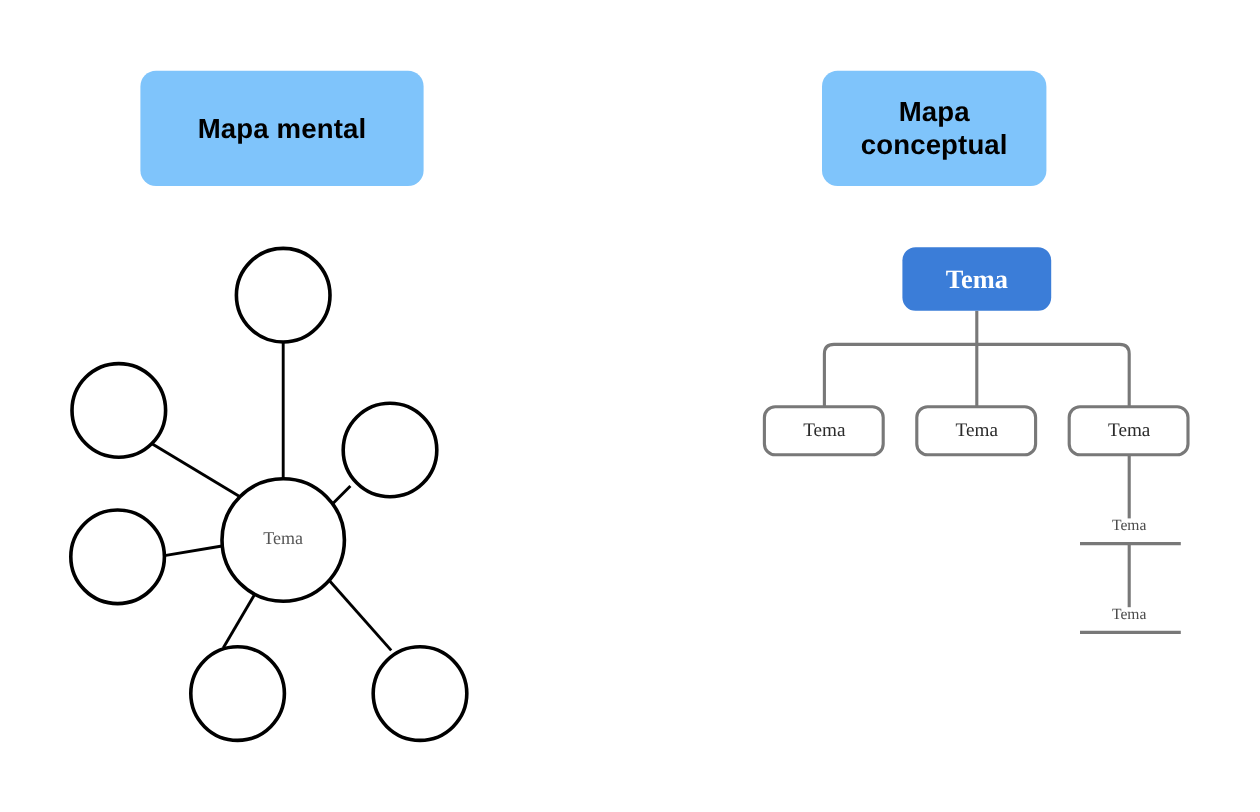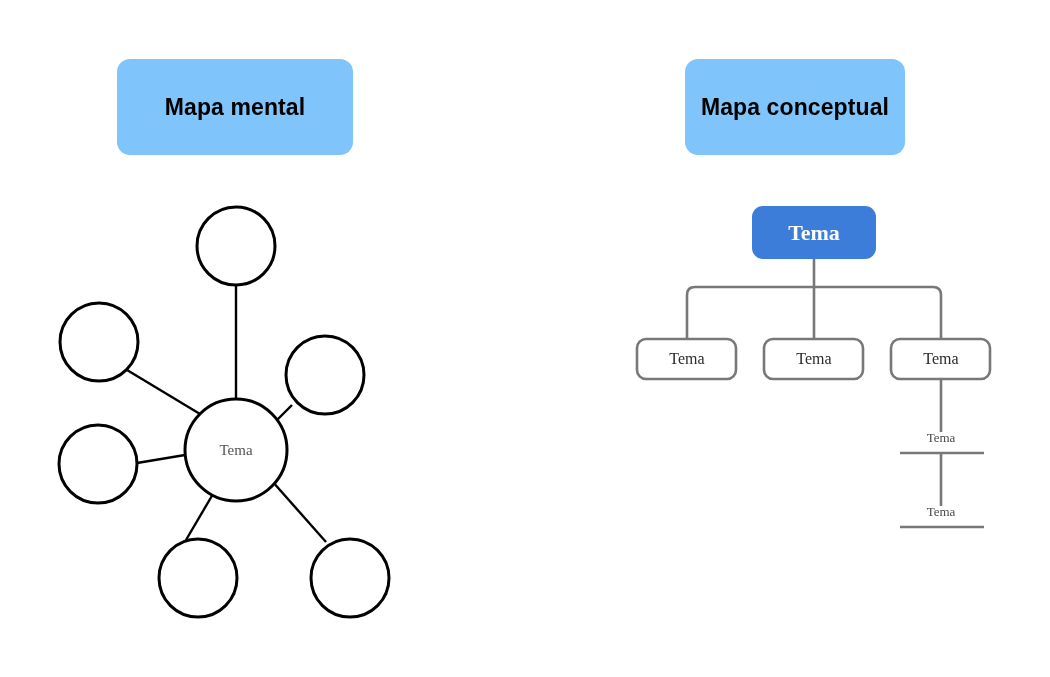--- a/index.html
+++ b/index.html
@@ -37,21 +37,21 @@
   }
   #pill-mindmap {
     left: 117px;
     top: 59px;
     width: 236px;
     height: 96px;
   }
   #pill-conceptmap {
     left: 685px;
     top: 59px;
-    width: 220px;
+    width: 187px;
     height: 96px;
   }
 
   
   .diagram-svg {
     position: absolute;
     left: 0;
     top: 0;
     width: 1050px;
     height: 677px;

